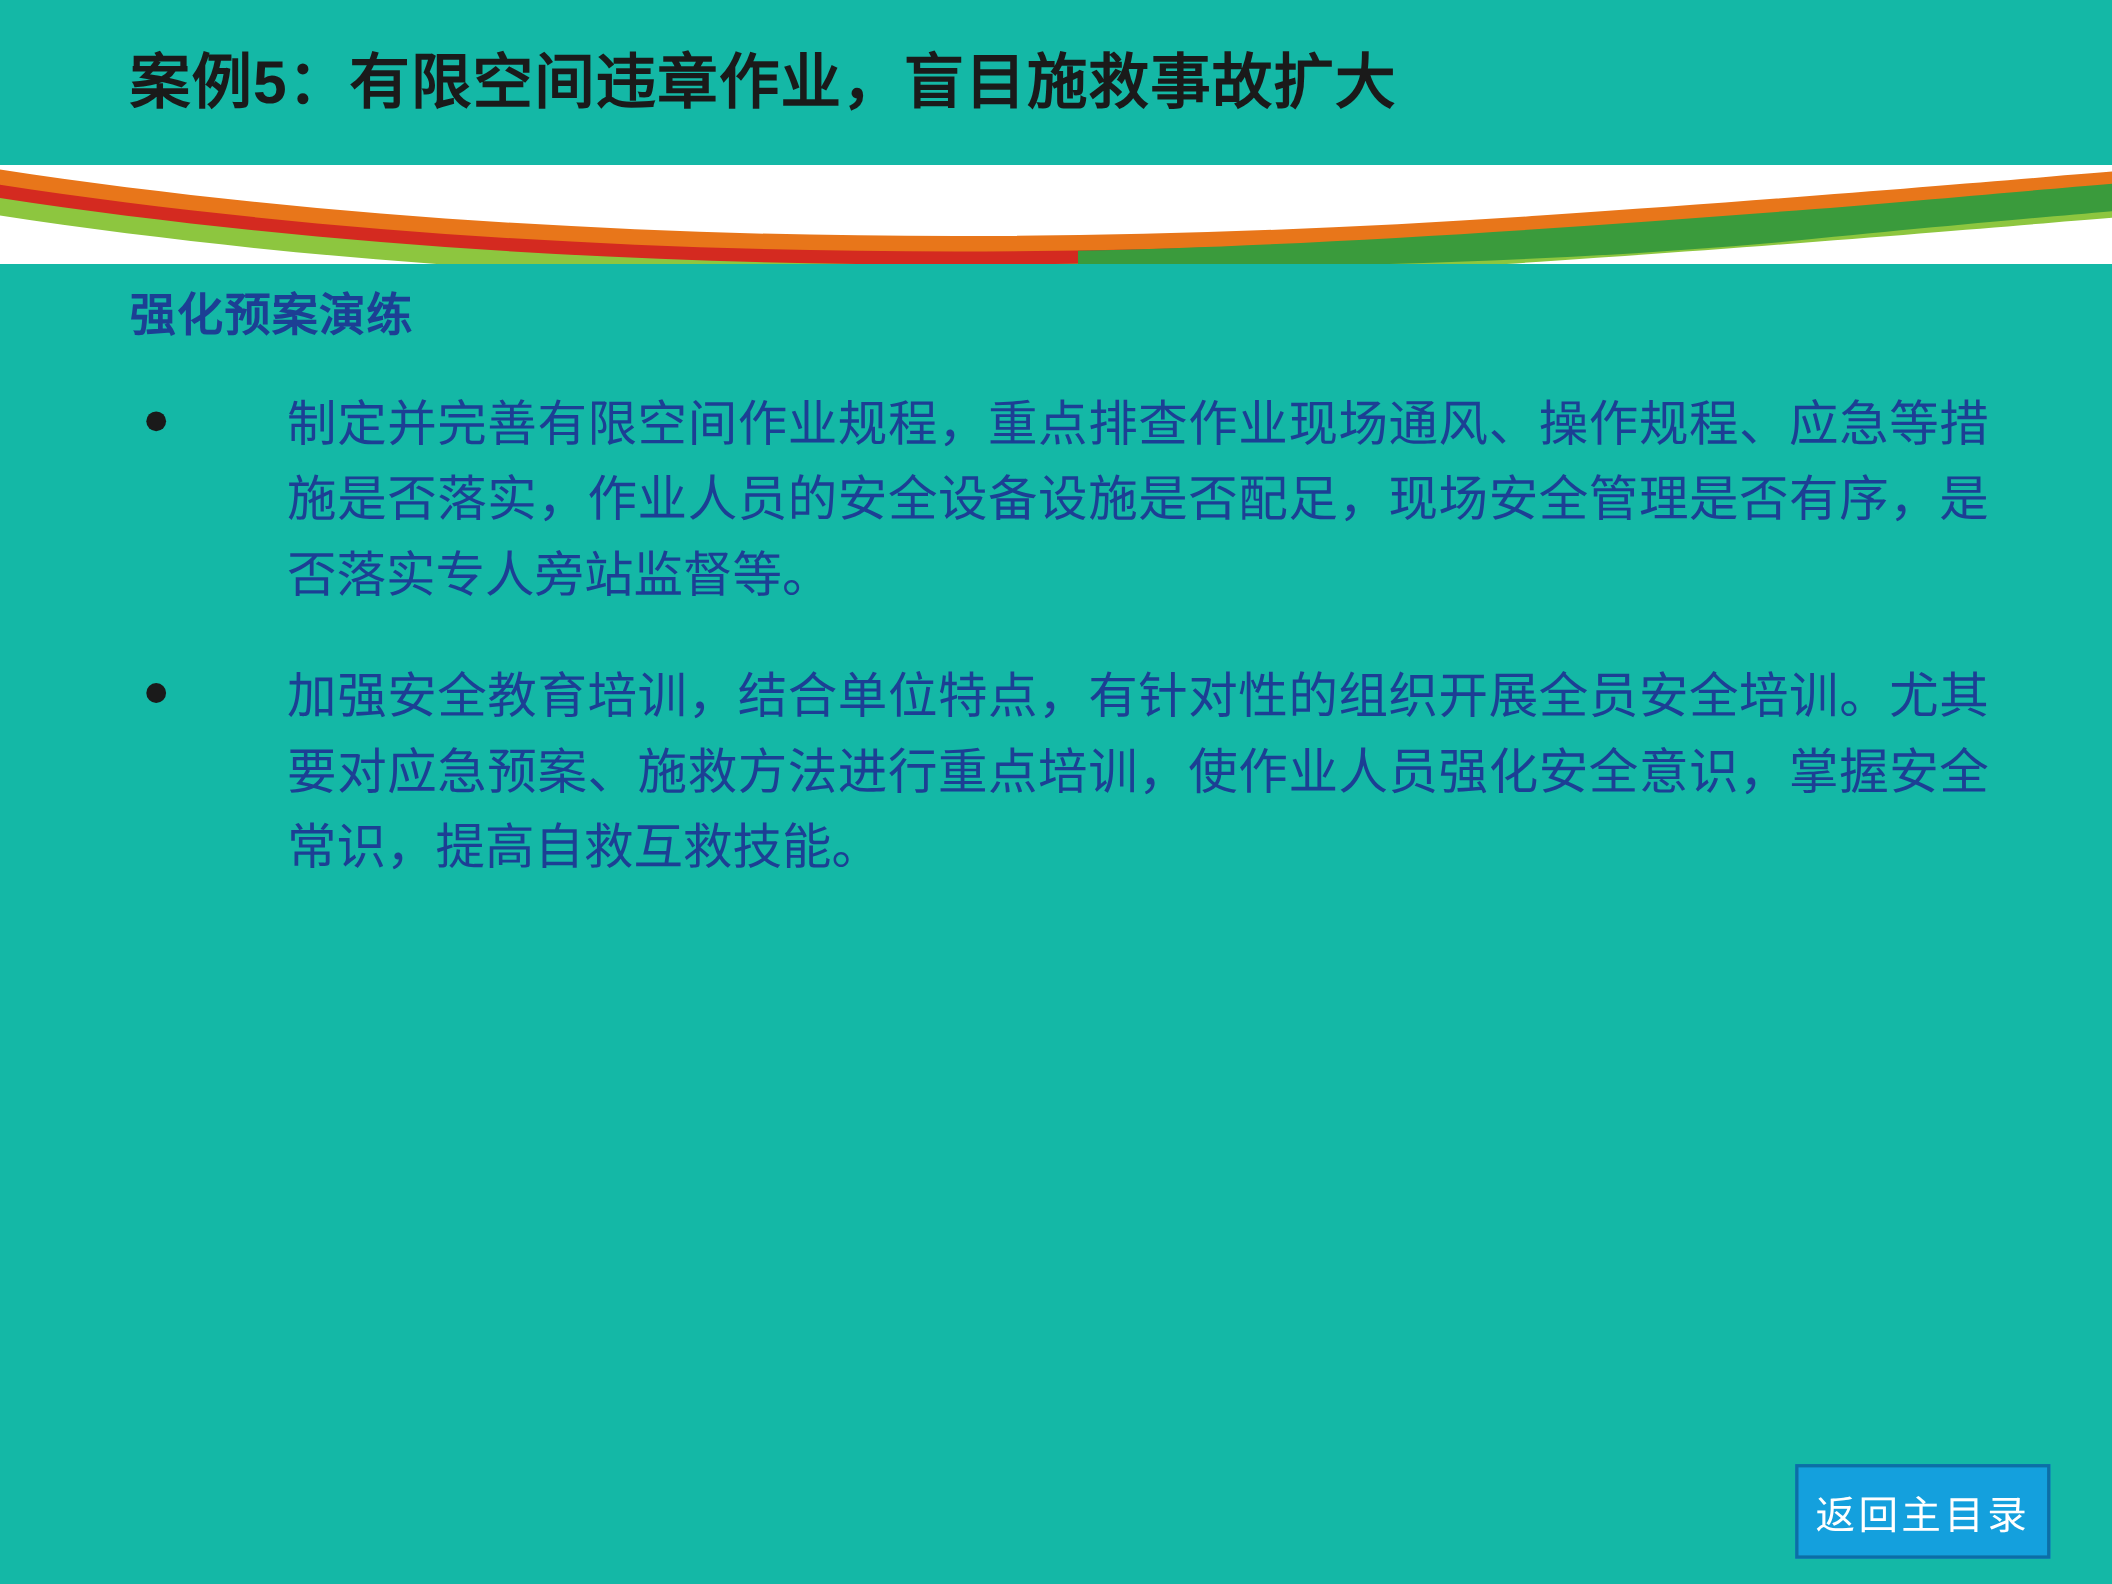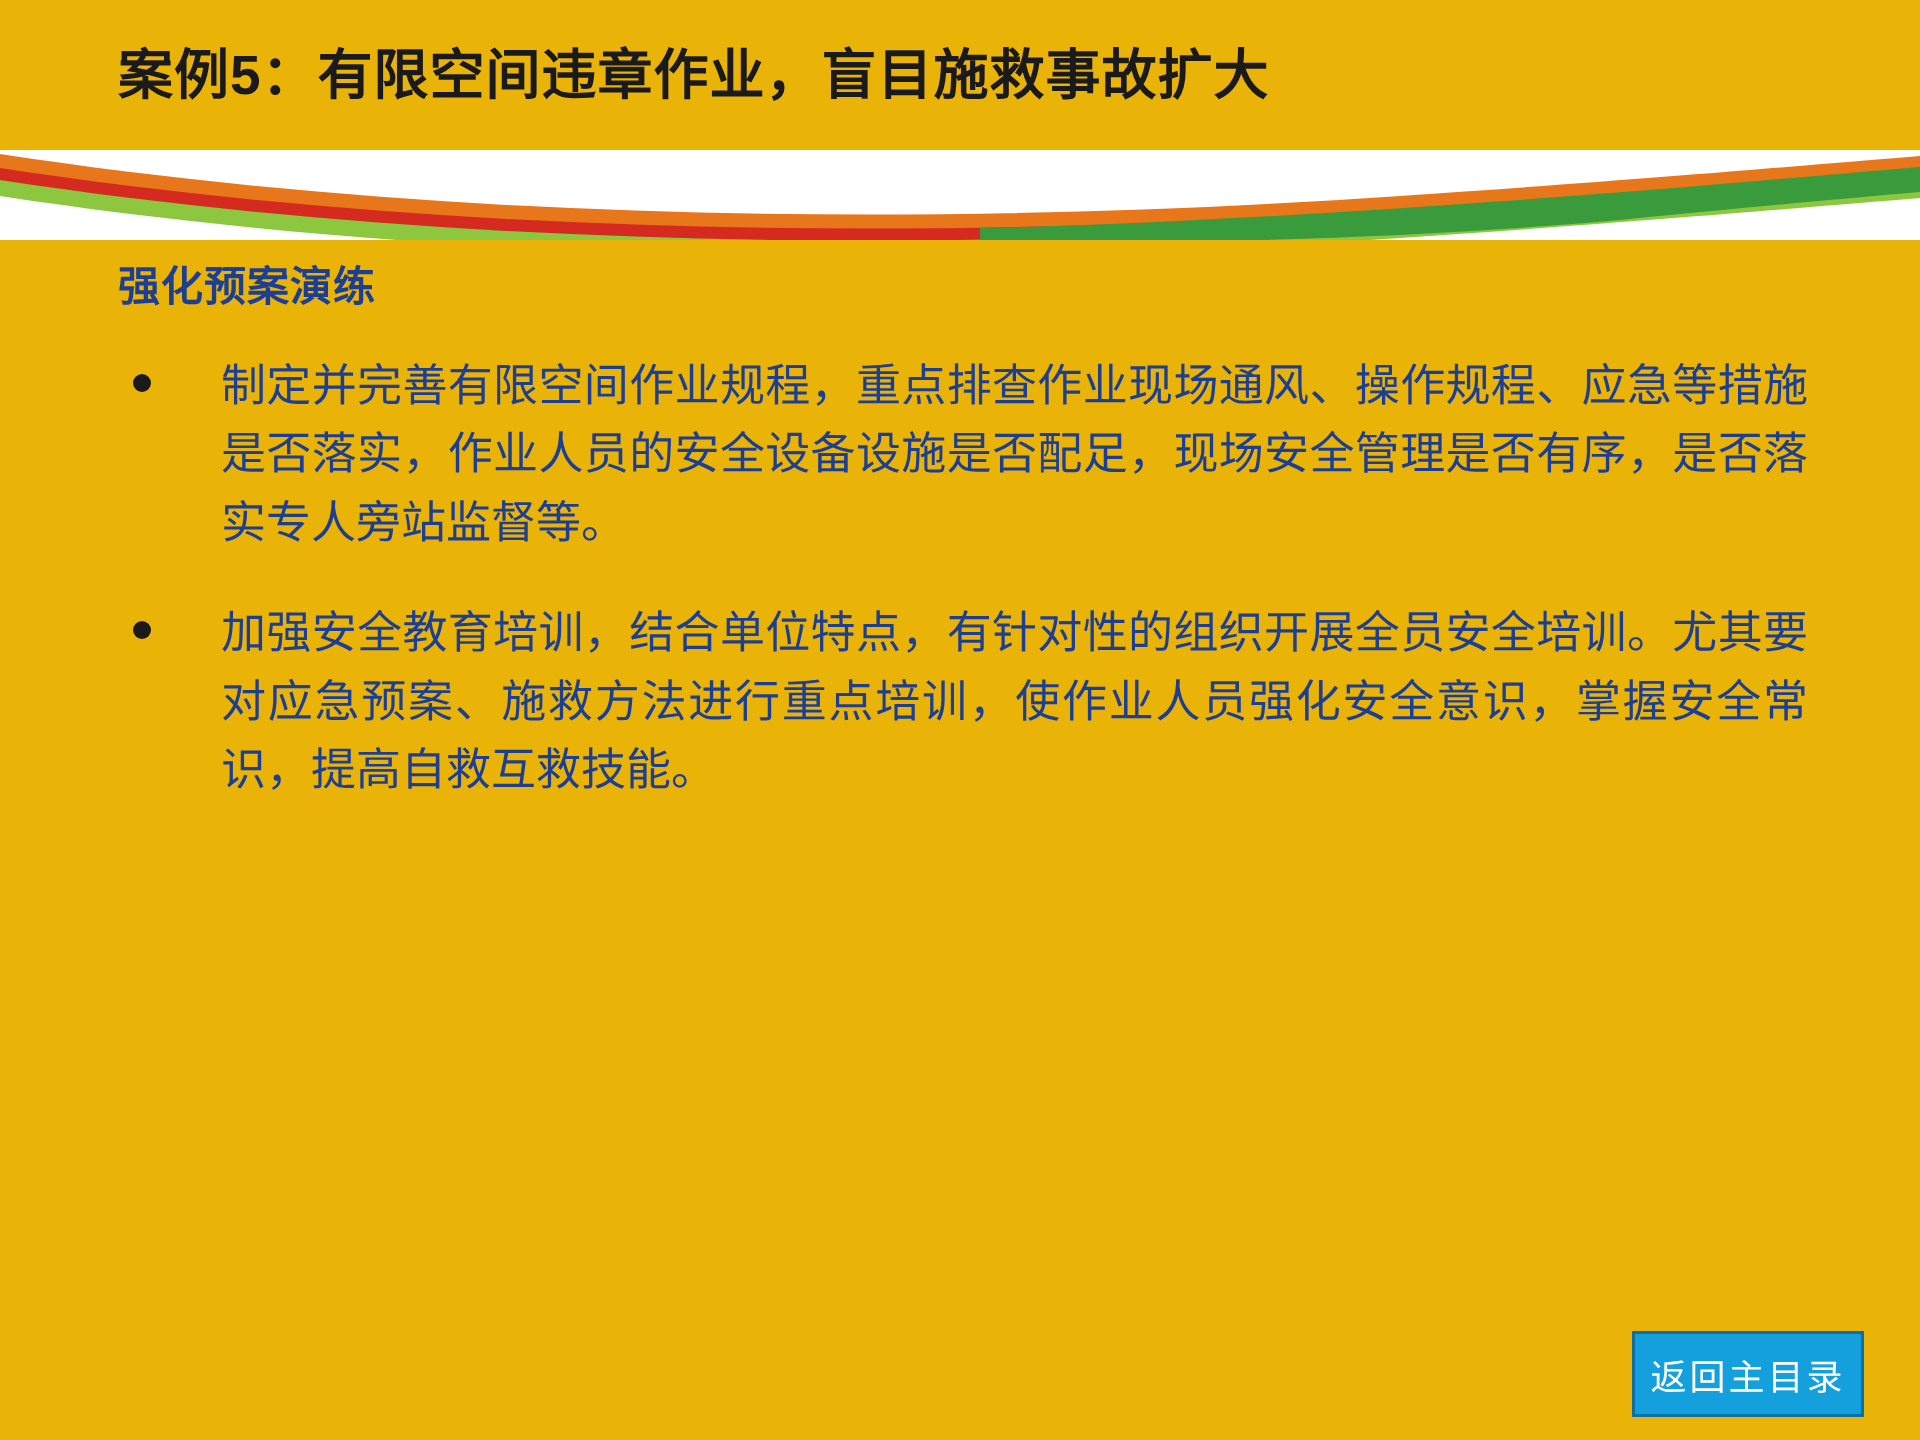--- a/index.html
+++ b/index.html
@@ -10,21 +10,21 @@
     width: 1920px;
     height: 1440px;
     background: #ffffff;
     font-family: "Liberation Sans", sans-serif;
     overflow: hidden;
   }
   .slide {
     position: relative;
     width: 1920px;
     height: 1440px;
-    background: #eab308;
+    background: #14b8a6;
     box-sizing: border-box;
   }
 
   
   .slide-title {
     position: absolute;
     left: 118px;
     top: 44px;
     width: 1700px;
     font-size: 55px;
@@ -62,20 +62,21 @@
   .bullet-list {
     position: absolute;
     left: 118px;
     top: 352px;
     width: 1690px;
   }
   .bullet-item {
     display: flex;
     align-items: flex-start;
     margin-bottom: 42px;
+    gap: 40px;
   }
   .bullet-dot {
     flex: 0 0 auto;
     width: 18px;
     height: 18px;
     border-radius: 50%;
     background: #1a1a1a;
     margin-top: 22px;
     margin-right: 70px;
     margin-left: 15px;

